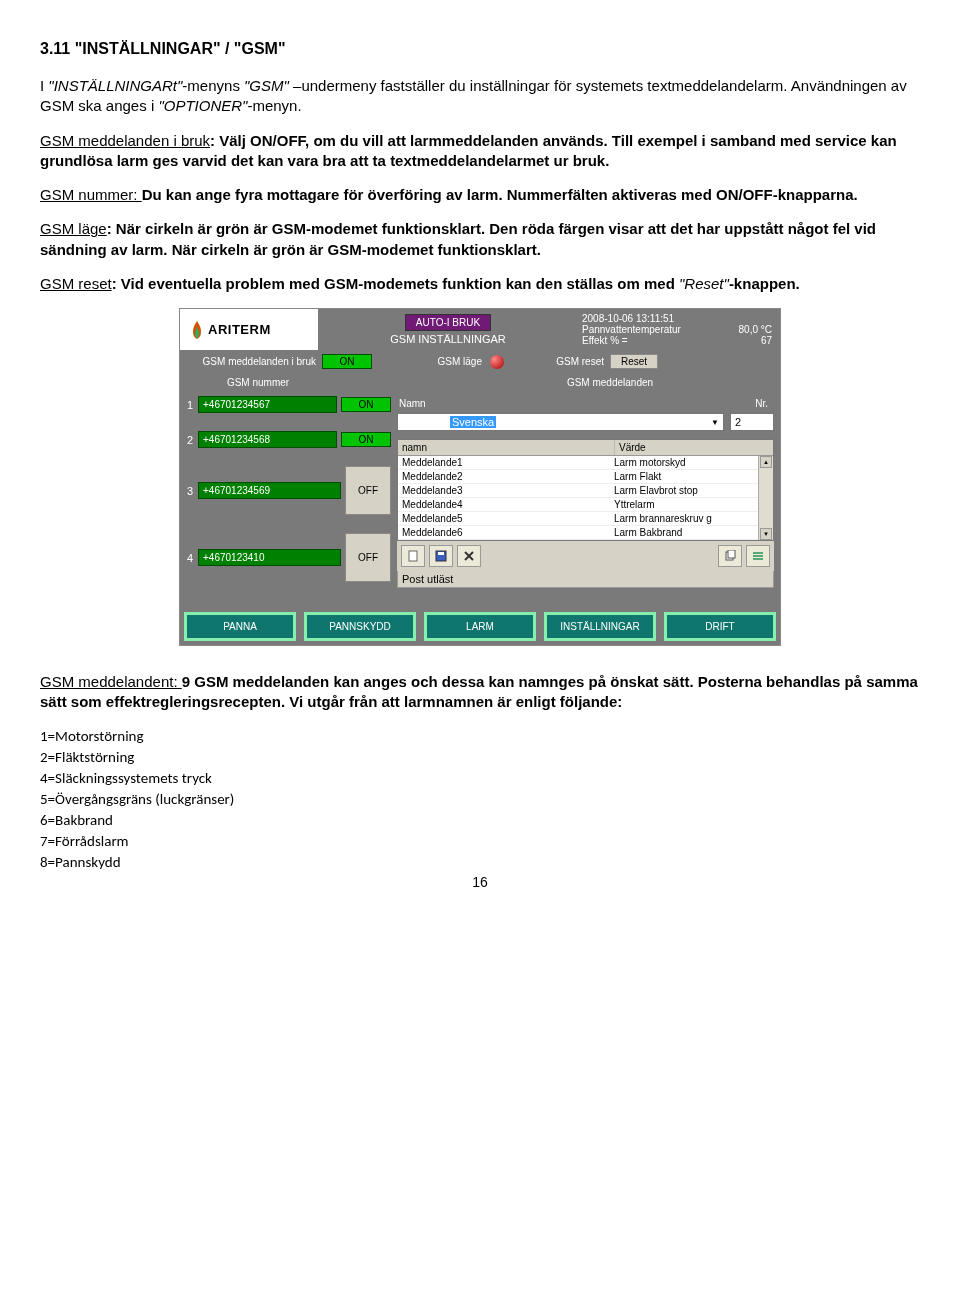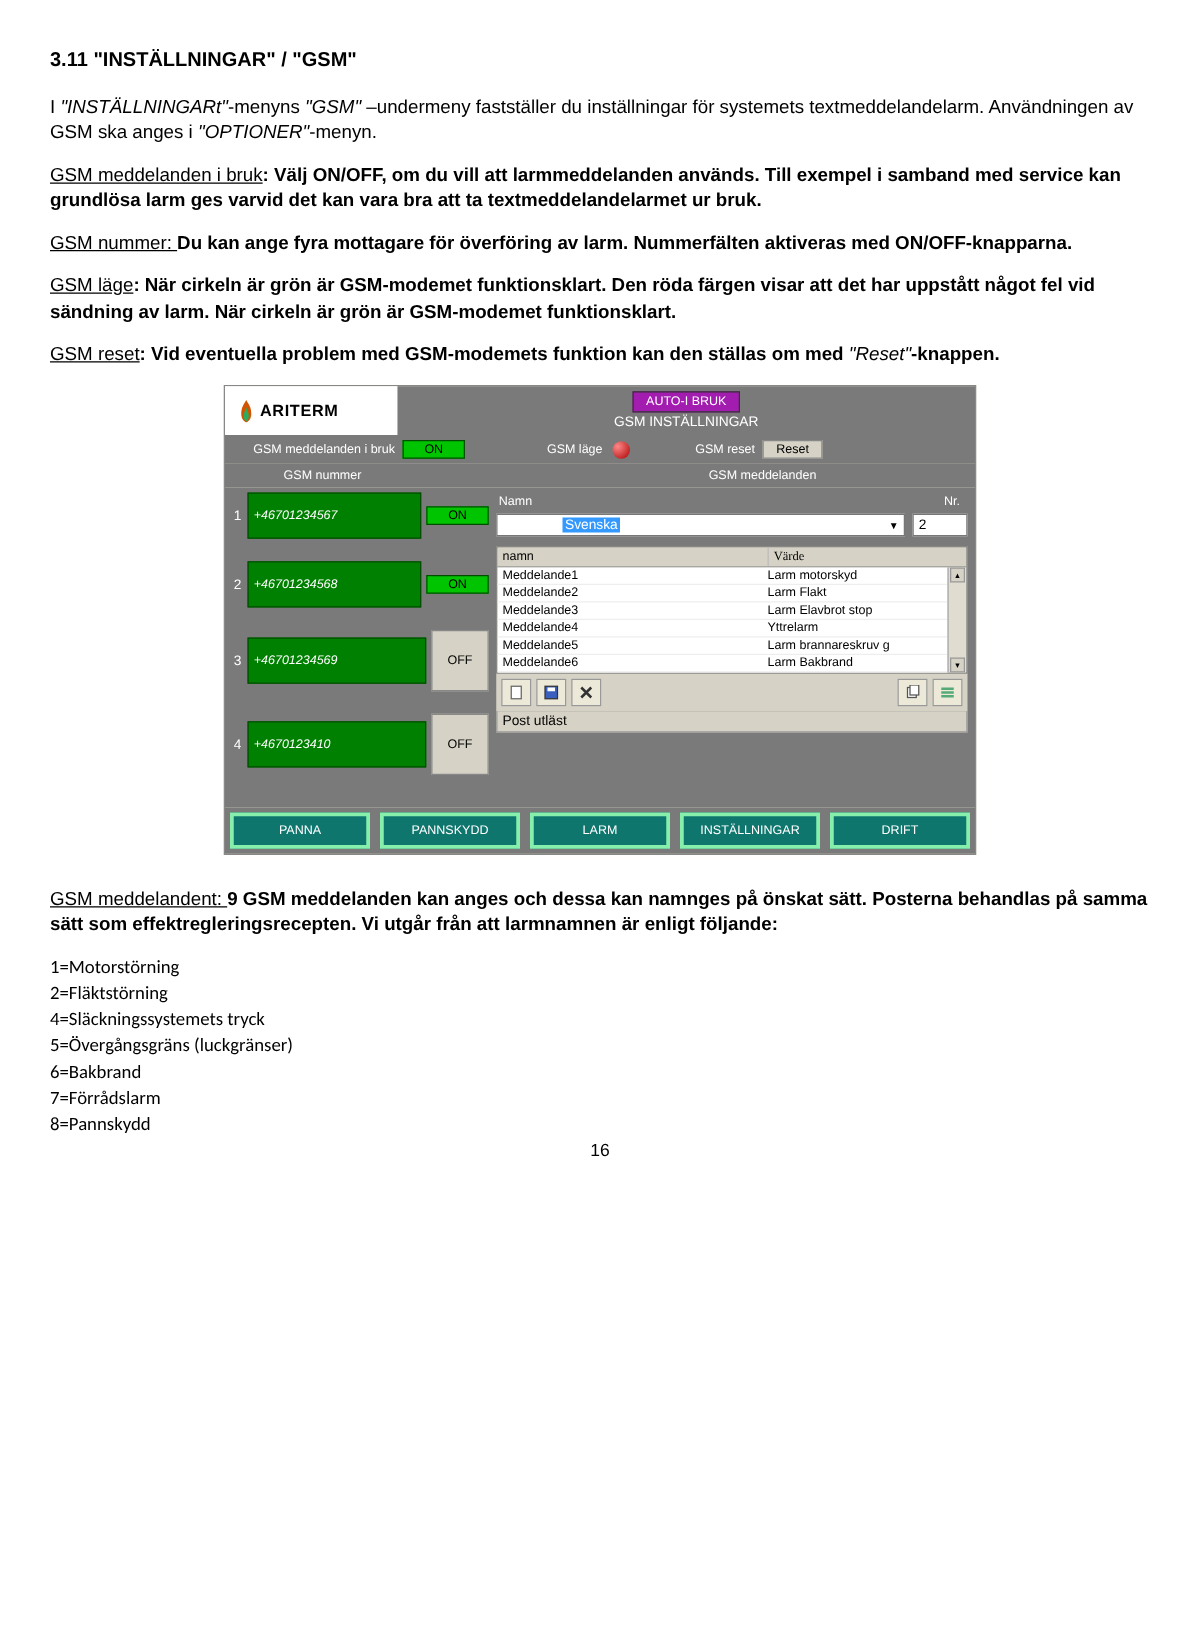--- a/index.html
+++ b/index.html
@@ -48,21 +48,21 @@
     background:#7a7a7a;
     color:#fff;
     display:flex;
     flex-direction:column;
     align-items:center;
     justify-content:center;
     gap:2px;
     padding:4px;
   }
   .btn-dark {
-    background:#a21caf;
+    background:#701a75;
     border:1px solid #333;
     color:#fff;
     padding:2px 10px;
     font-size:10px;
   }
   .top-right {
     background:#7a7a7a;
     color:#fff;
     font-size:10px;
     padding:4px 8px 4px 4px;
@@ -132,24 +132,23 @@
     display:flex;
     align-items:center;
     gap:4px;
     margin-bottom:18px;
   }
   .numrow .idx { width:8px; text-align:center; }
   .field-green {
     background:#008000;
     color:#fff;
     border:1px solid #004d00;
-    padding:12px 4px;
+    padding:2px 4px;
     flex:1;
     font-size:10px;
-    font-style:italic;
   }
   .right-col {
     flex:1;
     margin-left:6px;
   }
   .namerow {
     display:flex;
     gap:50px;
     color:#fff;
     font-size:10px;
@@ -187,21 +186,21 @@
     background:#d6d3c6;
     font-size:10px;
     color:#000;
   }
   .msg-table .hdr {
     display:flex;
     background:#d6d3c6;
     border-bottom:1px solid #999;
   }
   .msg-table .hdr .c1 { flex:1; padding:2px 4px; border-right:1px solid #bbb;}
-  .msg-table .hdr .c2 { width:150px; padding:2px 4px;font-family:Liberation Serif, serif;}
+  .msg-table .hdr .c2 { width:150px; padding:2px 4px;}
   .msg-table .scroll {
     display:flex;
   }
   .msg-list { flex:1; background:#fff;}
   .msg-list .r {
     display:flex;
     border-bottom:1px solid #eee;
   }
   .msg-list .r .c1 { flex:1; padding:1px 4px;}
   .msg-list .r .c2 { width:140px; padding:1px 4px;}
@@ -299,20 +298,33 @@
       <svg width="14" height="18">
           <path d="M7 0 C4 5 3 7 3 11 C3 15 5 17 7 18 C9 17 11 15 11 11 C11 7 10 5 7 0 Z" fill="#d35400"></path>
           <path d="M7 6 C6 9 5 10 5 13 C5 15 6 17 7 17 C8 17 9 15 9 13 C9 10 8 9 7 6 Z" fill="#27ae60"></path>
         </svg>
       <span class="logo-text">ARITERM</span>
     </div>
     <div class="top-center">
       <div class="btn-dark">AUTO-I BRUK</div>
       <div>GSM INSTÄLLNINGAR</div>
     </div>
+    <div class="top-right">
+      <div class="row">
+          <span>2008-10-06 13:11:51</span>
+        </div>
+      <div class="row">
+          <span>Pannvattentemperatur</span>
+          <span>80,0 °C</span>
+        </div>
+      <div class="row">
+          <span>Effekt % =</span>
+          <span>67</span>
+        </div>
+    </div>
   </div>
 
   <div class="shot-row1">
     <span style="flex:0 0 130px; text-align:right; padding-right:6px;">GSM meddelanden i bruk</span>
     <span class="on-btn">ON</span>
     <span style="flex:0 0 110px; text-align:right; padding-right:4px;">GSM läge</span>
     <span class="circle-red"></span>
     <span style="flex:0 0 100px; text-align:right; padding-right:6px;">GSM reset</span>
     <span class="btn-light">Reset</span>
   </div>

